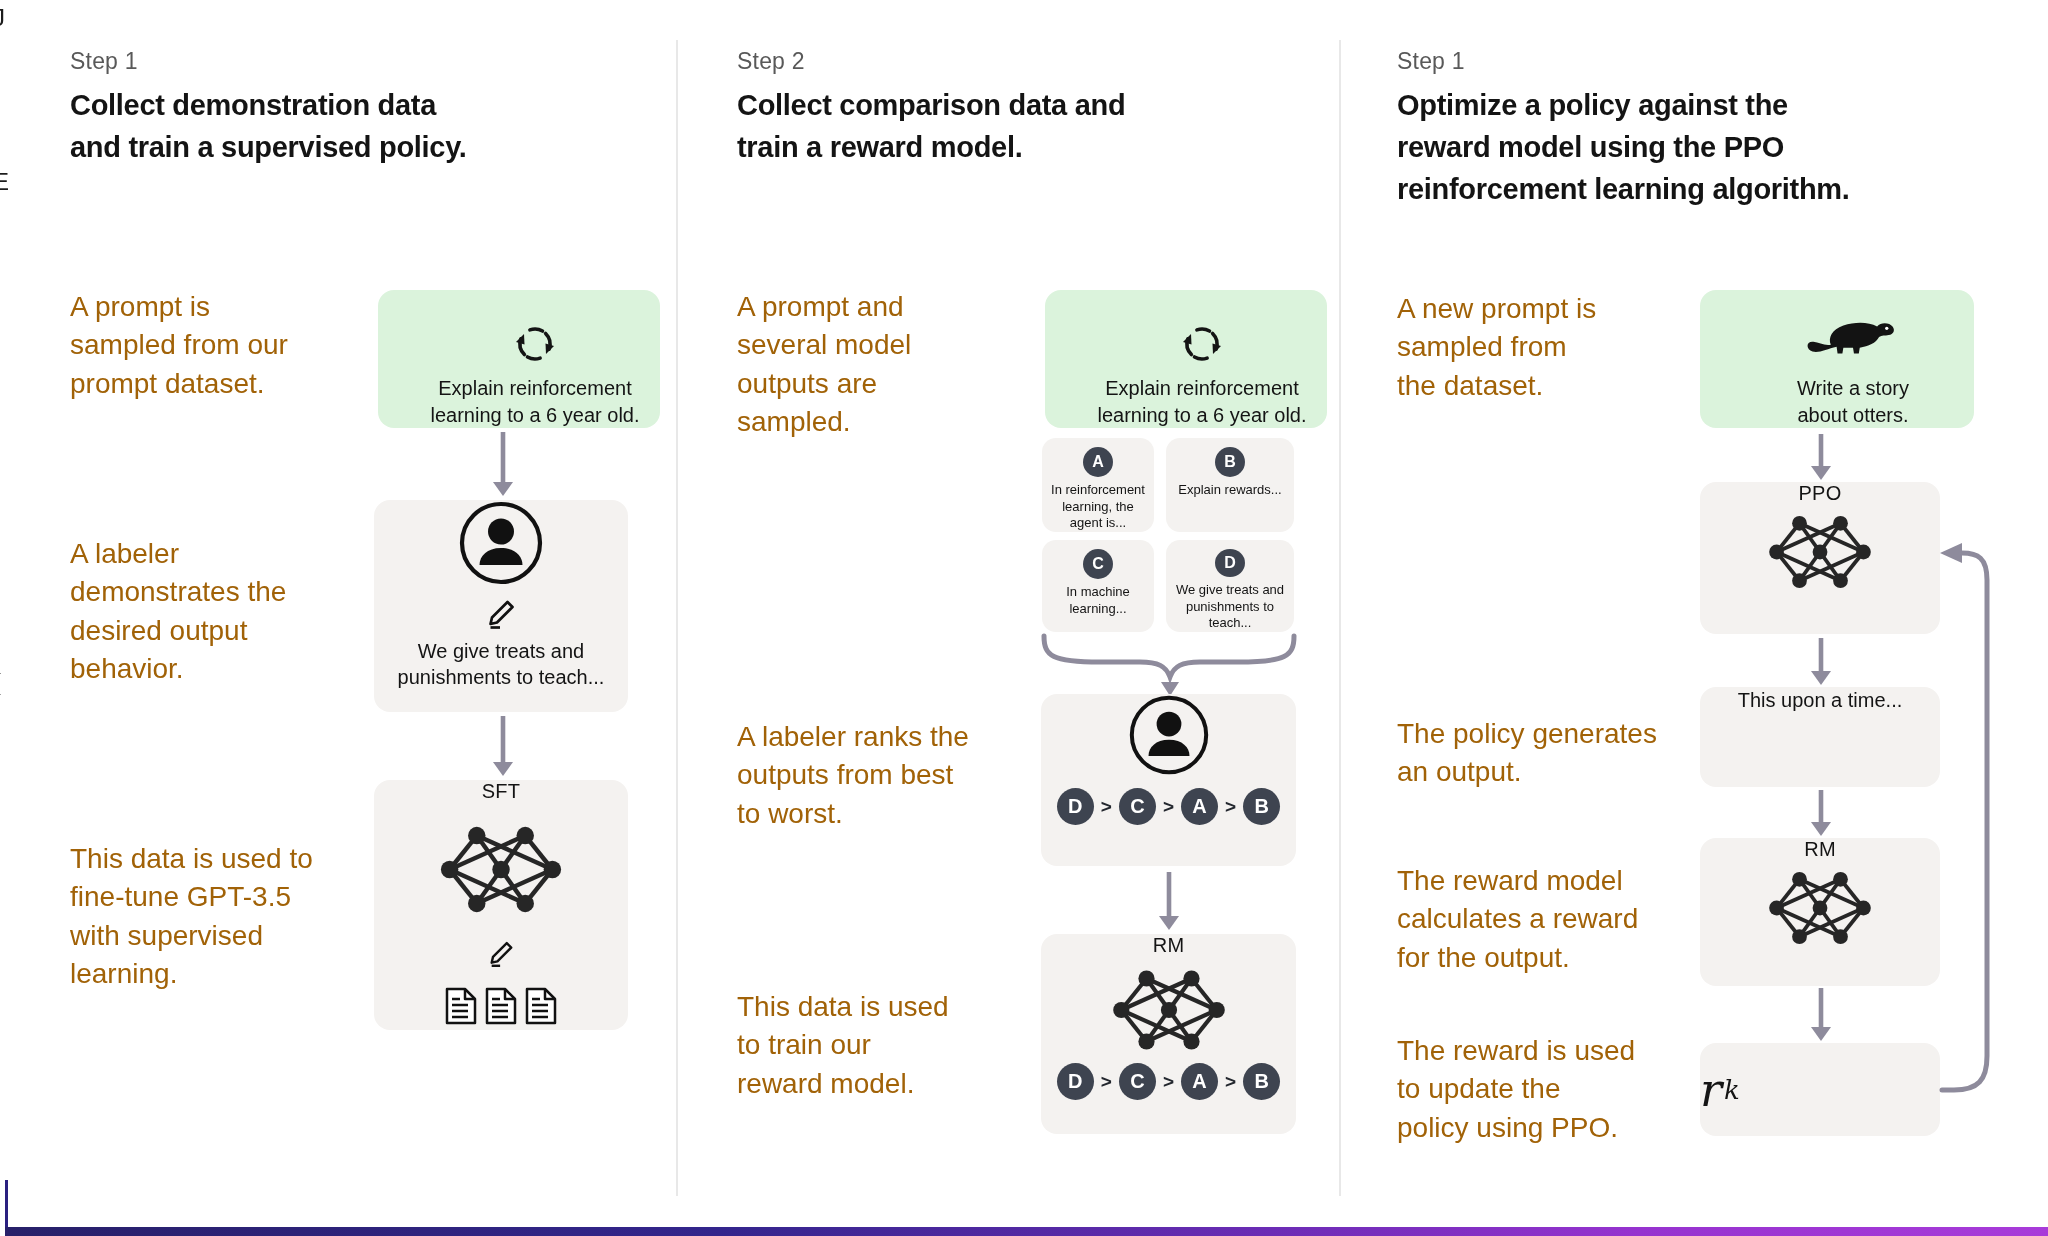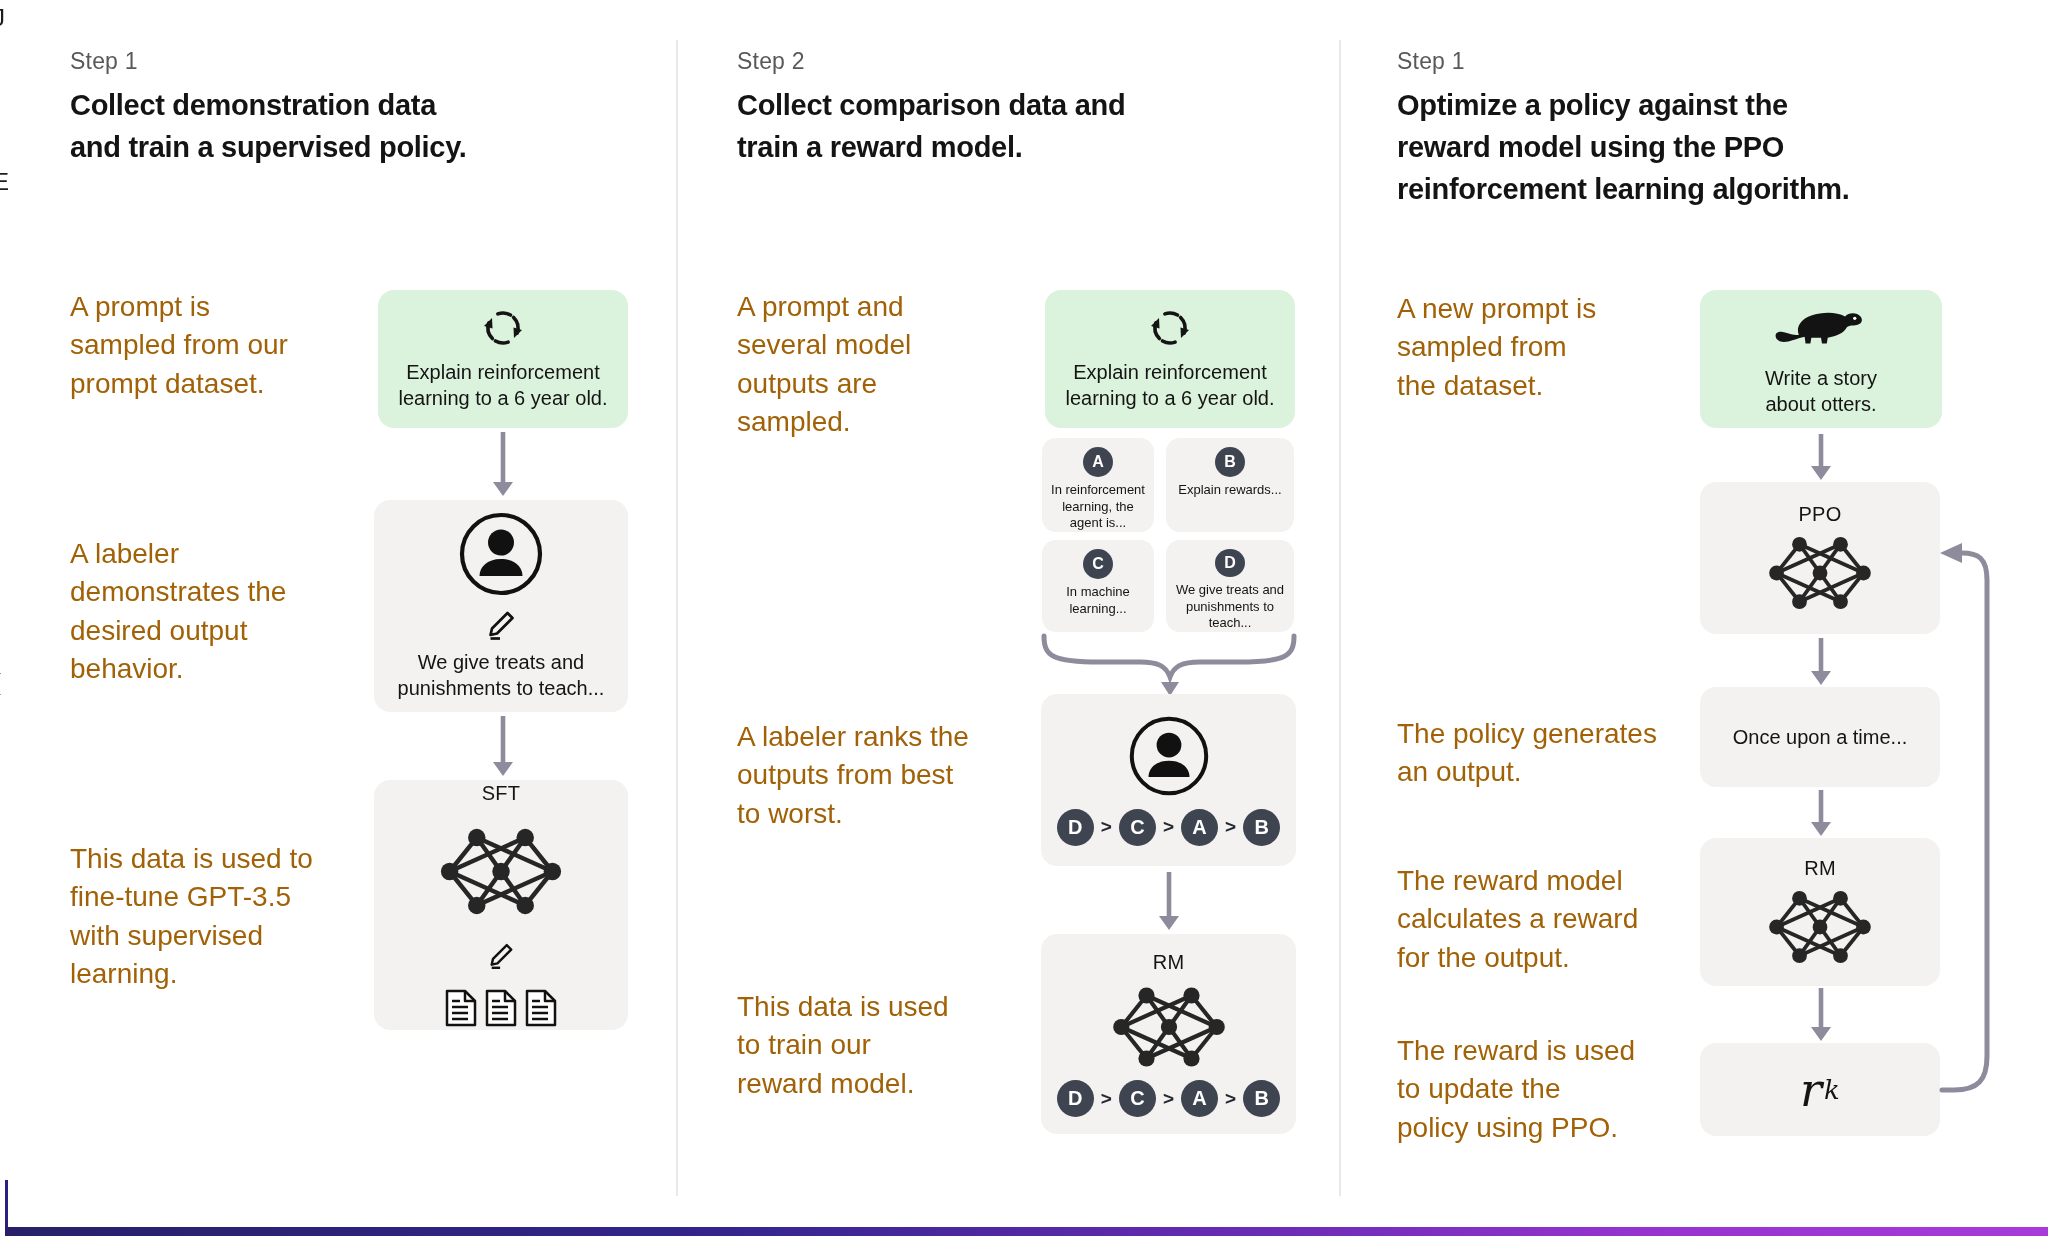--- a/index.html
+++ b/index.html
@@ -4,23 +4,23 @@
 <style>
   html,body{margin:0;padding:0;background:#ffffff;}
   .canvas{position:relative;width:2048px;height:1236px;background:#ffffff;overflow:hidden;
           font-family:"Liberation Sans", sans-serif;color:#151515;}
   .divider{position:absolute;top:40px;height:1156px;width:2px;background:#e8e8e8;}
   .step-label{position:absolute;font-size:23px;color:#595959;letter-spacing:.2px;}
   .step-title{position:absolute;font-size:29px;font-weight:700;line-height:1.45;
               letter-spacing:-.3px;white-space:pre-line;color:#141414;}
   .caption{position:absolute;font-size:28px;line-height:1.37;white-space:pre-line;color:#a16207;}
   .gbox{position:absolute;background:#dbf3dc;border-radius:16px;display:flex;flex-direction:column;
-        align-items:center;justify-content:center;gap:10px;}
+        align-items:center;justify-content:flex-end;gap:10px;padding-left:32px;}
   .graybox{position:absolute;background:#f4f2f0;border-radius:16px;display:flex;flex-direction:column;
-        align-items:center;justify-content:center;gap:8px;}
+        align-items:center;gap:8px;}
   .box-text{font-size:20px;line-height:1.32;text-align:center;white-space:pre-line;color:#141414;}
   .net-label{font-size:20px;color:#141414;letter-spacing:.3px;}
   .mini{position:absolute;background:#f4f2f0;border-radius:14px;display:flex;flex-direction:column;
         align-items:center;justify-content:flex-start;padding-top:9px;gap:5px;box-sizing:border-box;}
   .mini-text{font-size:13px;line-height:1.28;text-align:center;white-space:pre-line;color:#141414;}
   .badge{border-radius:50%;background:#3e4450;color:#ffffff;font-weight:700;display:flex;
          align-items:center;justify-content:center;}
   .badge.small{width:30px;height:30px;font-size:16px;}
   .badge.rank{width:37px;height:37px;font-size:20px;}
   .rank-row{display:flex;align-items:center;gap:7px;}
@@ -297,21 +297,21 @@
 
   <svg class="varrow" style="left:1809px;top:638px" width="24" height="47">
     <line x1="12" y1="0" x2="12" y2="33" stroke="#8e8b9c" stroke-width="4.6"></line>
     <polygon points="2,33 22,33 12,47" fill="#8e8b9c"></polygon>
   </svg>
 
   <div class="caption" style="left:1397px;top:715px;width:330px">The policy generates
 an output.</div>
 
   <div class="graybox" style="left:1700px;top:687px;width:240px;height:100px">
-    <div class="box-text">Once upon a time...</div>
+    <div class="box-text">This upon a time...</div>
   </div>
 
   <svg class="varrow" style="left:1809px;top:790px" width="24" height="46">
     <line x1="12" y1="0" x2="12" y2="32" stroke="#8e8b9c" stroke-width="4.6"></line>
     <polygon points="2,32 22,32 12,46" fill="#8e8b9c"></polygon>
   </svg>
 
   <div class="caption" style="left:1397px;top:862px;width:330px">The reward model
 calculates a reward
 for the output.</div>

